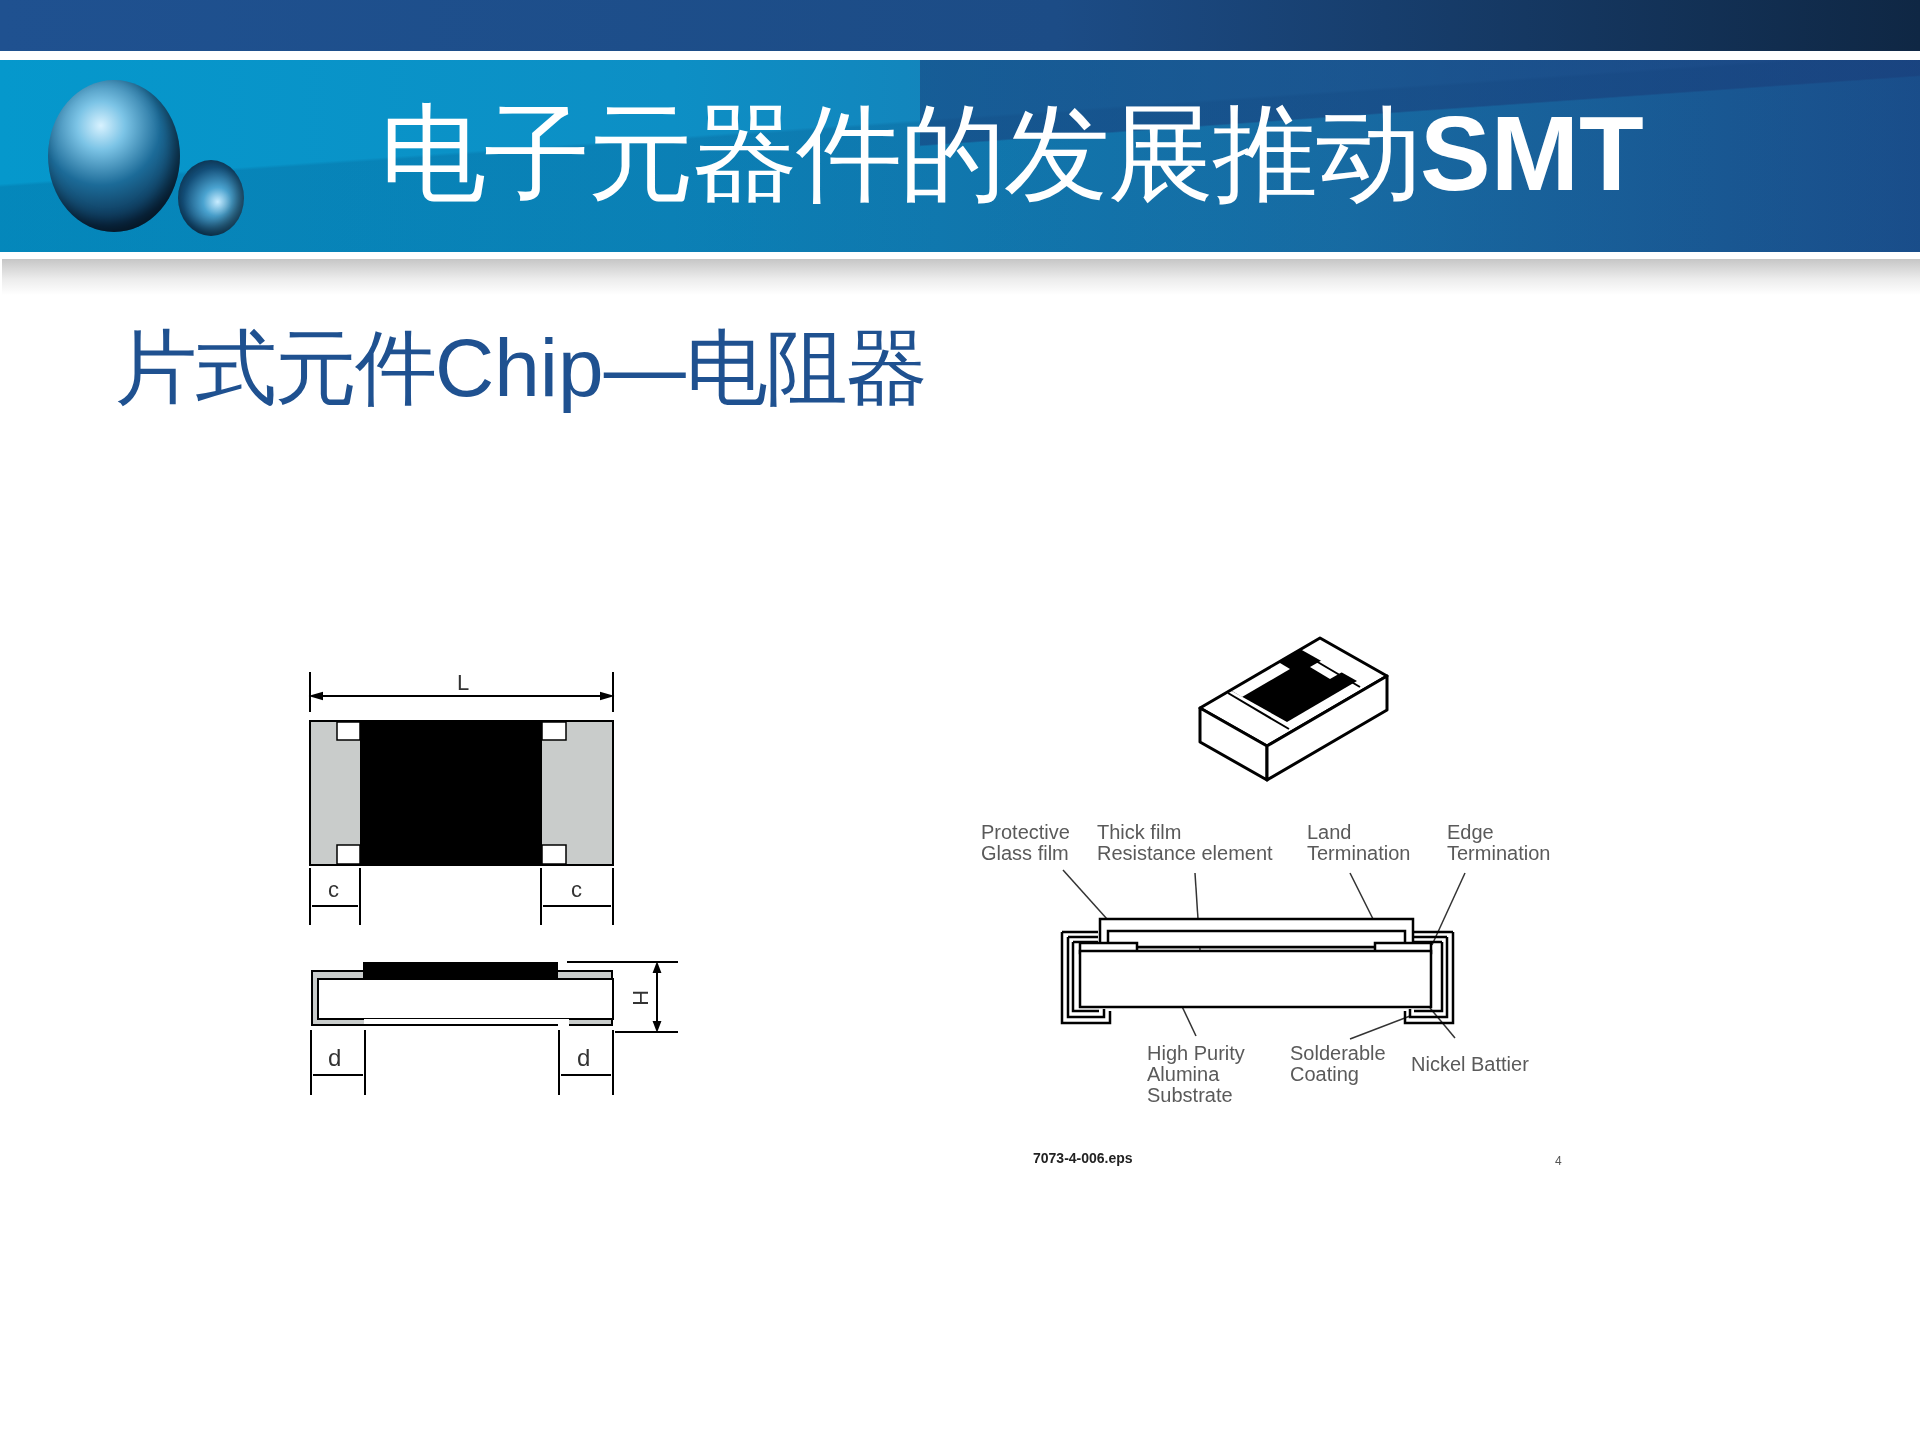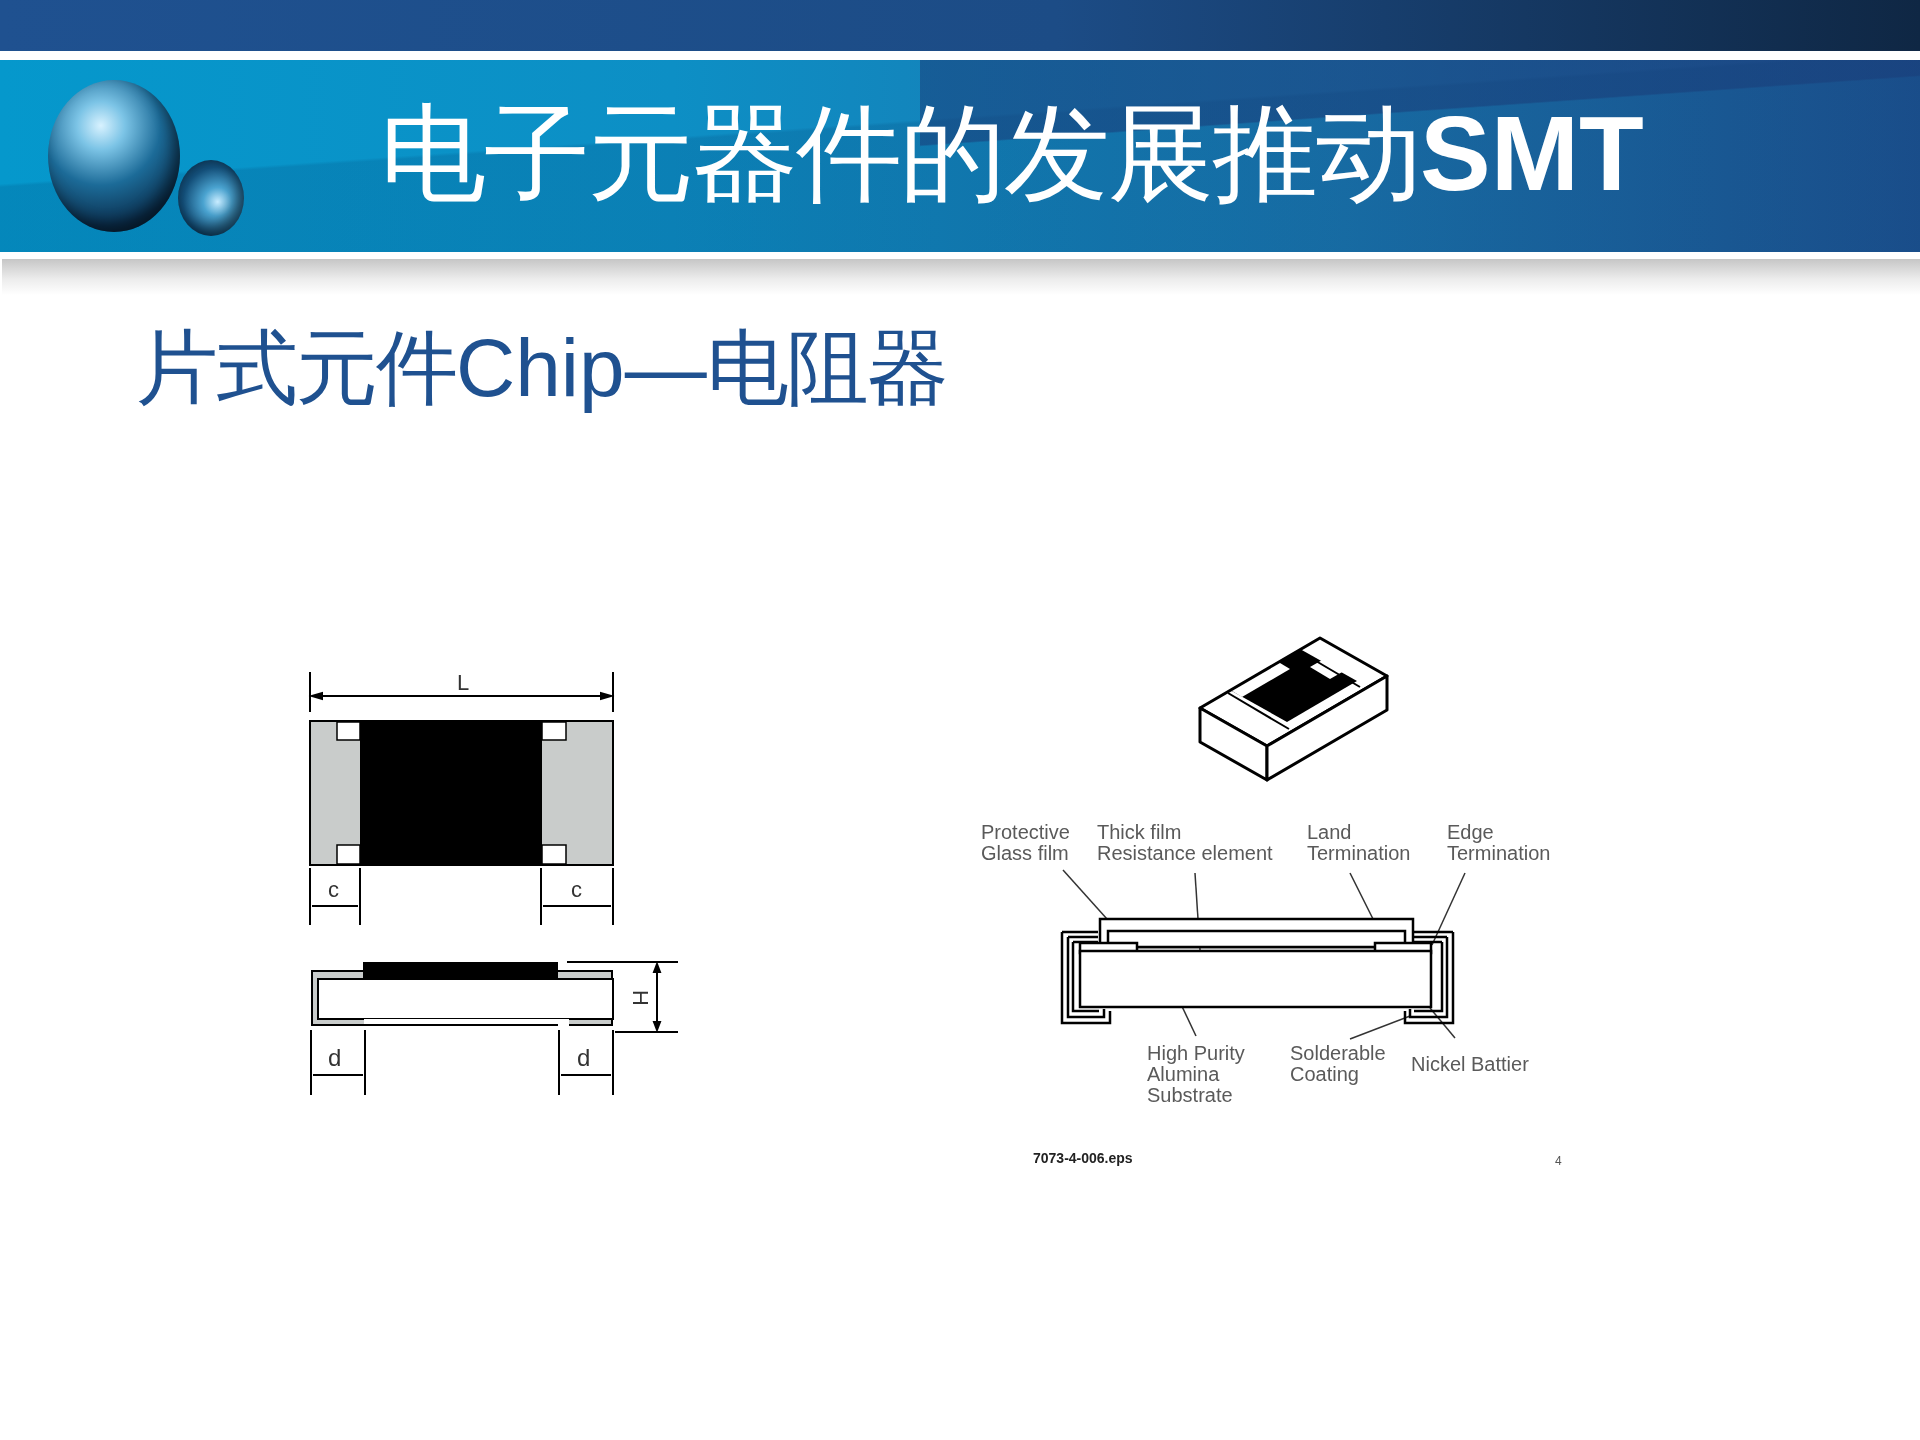--- a/index.html
+++ b/index.html
@@ -40,21 +40,20 @@
   .main-title {
     position: absolute; left: 380px; top: 88px; height: 130px;
     font-size: 106px; line-height: 130px; color: #ffffff;
     font-family: "DejaVu Serif", serif; white-space: nowrap; letter-spacing: -2px;
   }
   .main-title .latin { font-family: "Liberation Sans", sans-serif; font-weight: bold; letter-spacing: 0; text-align: right; }
   .subtitle {
     position: absolute; left: 115px; top: 318px; height: 100px;
     font-size: 82px; line-height: 100px; color: #1f5190; white-space: nowrap;
     letter-spacing: -2px;
-    margin-left: 21px;
   }
   .subtitle .latin { font-family: "Liberation Sans", sans-serif; letter-spacing: 0; }
   .figure { position: absolute; }
   .figure svg { display: block; }
   .lbl {
     font-family: "Liberation Sans", sans-serif; fill: #5a5a5a;
   }
   .dimlbl { font-family: "Liberation Sans", sans-serif; fill: #333; }
 </style>
 </head>

